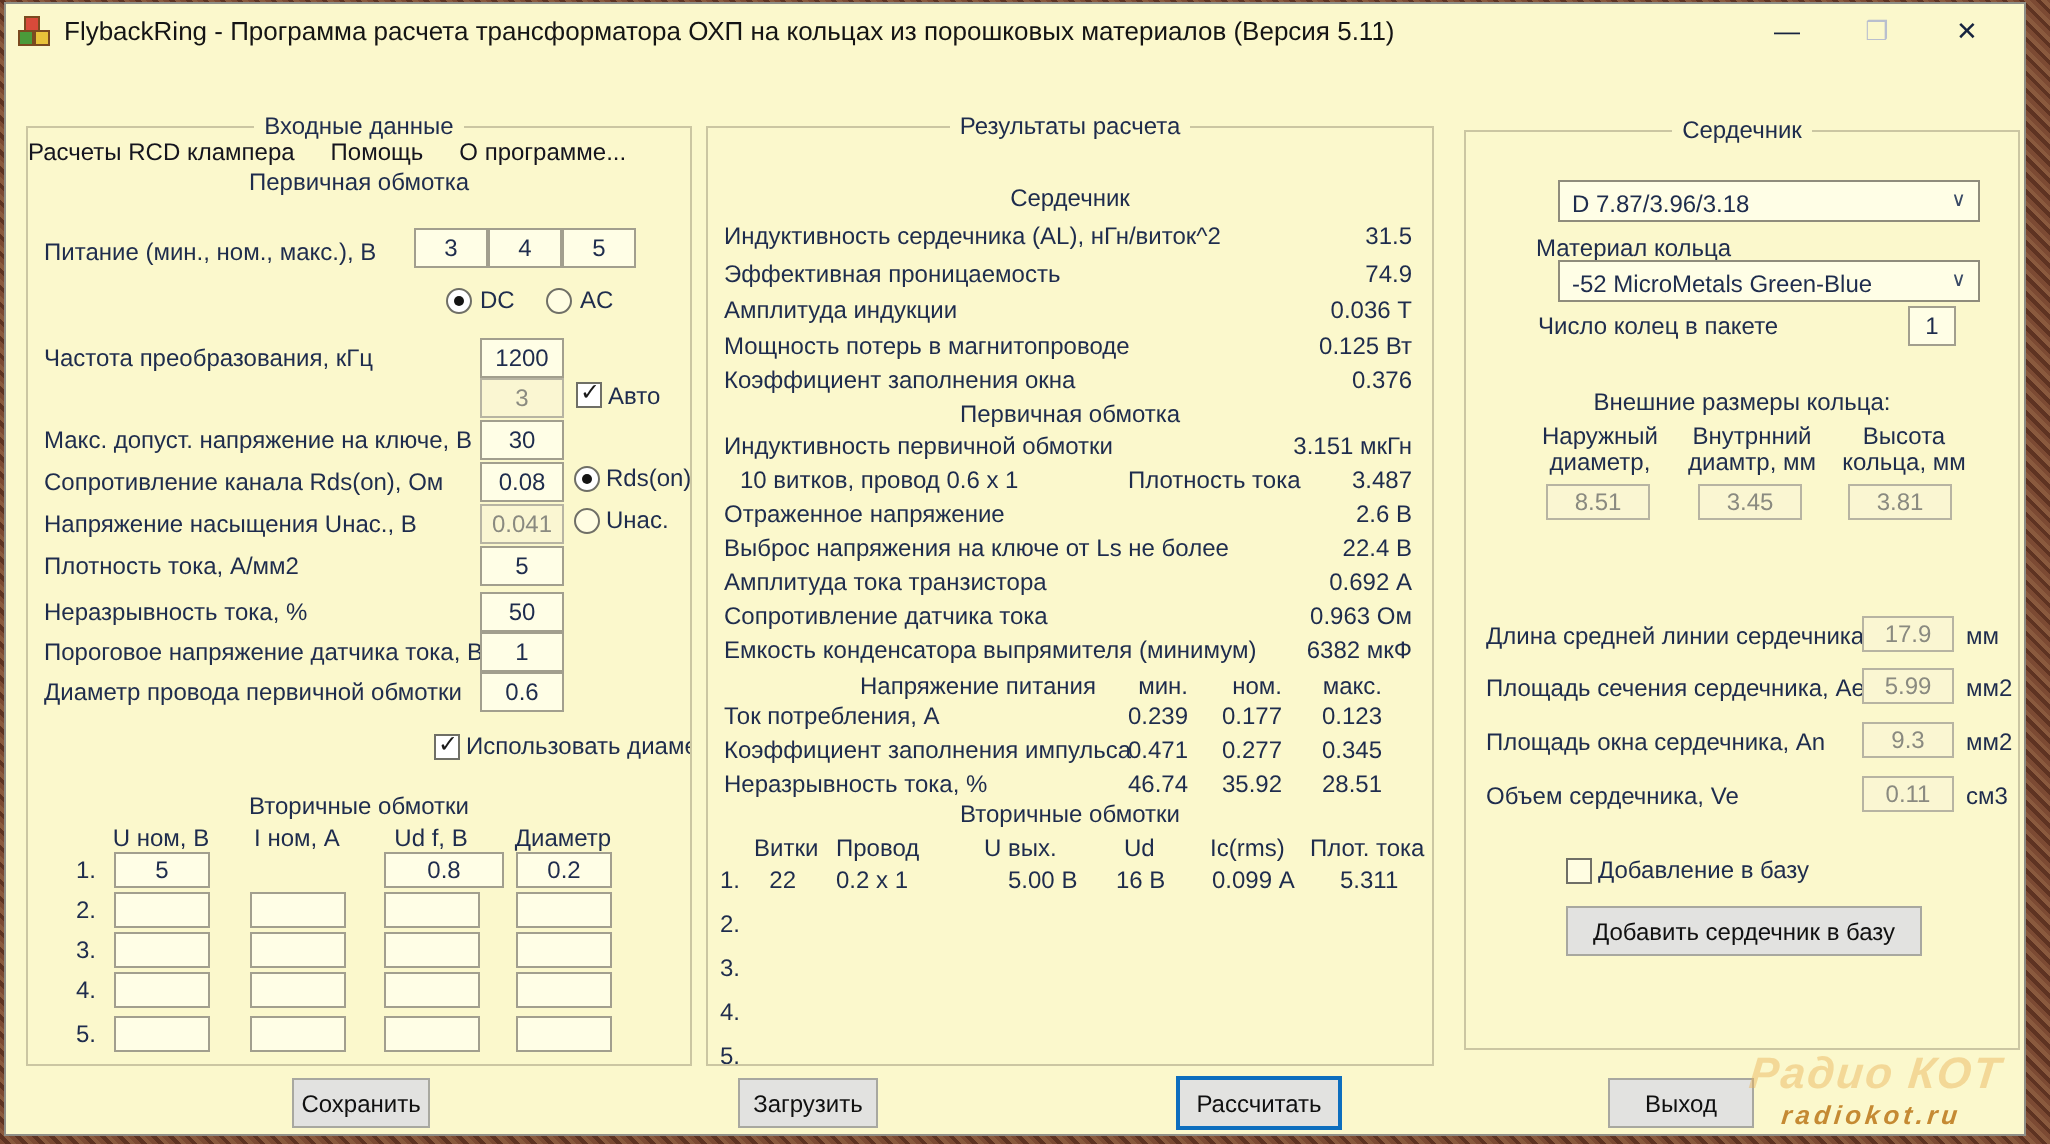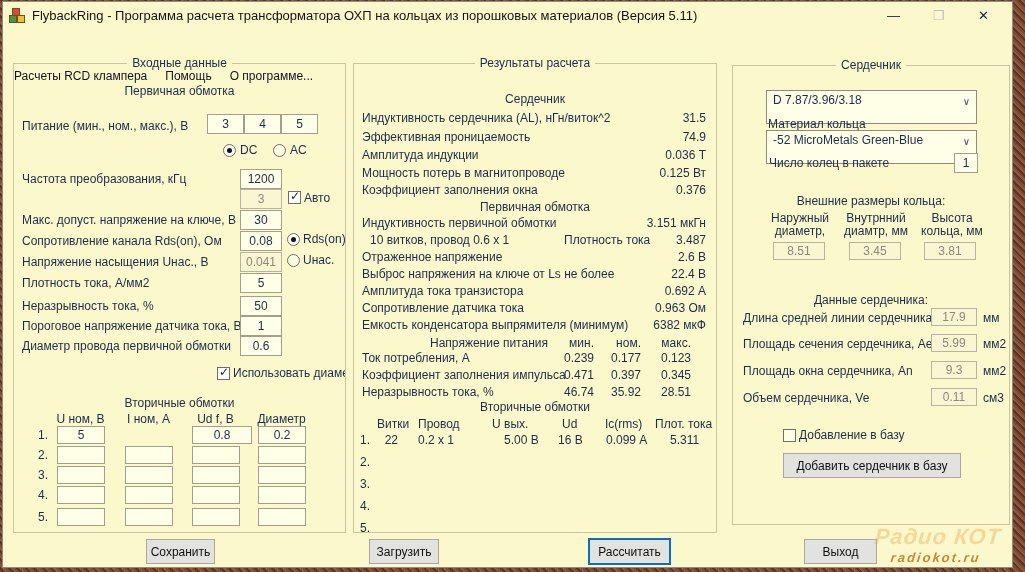--- a/index.html
+++ b/index.html
@@ -36,21 +36,21 @@
   .cb { position:absolute; width:13px; height:13px; background:#fffde2; border:1px solid #6f6f66; }
   .cb.on { background:#fff; }
   .cb.on::after { content:"\2713"; position:absolute; left:1px; top:-3px; font-size:12px;
     font-weight:bold; color:#1a1a1a; }
   .rb { position:absolute; width:13px; height:13px; border-radius:50%; background:#fffde2;
     border:1px solid #6f6f66; }
   .rb.on { background:#fff; }
   .rb.on::after { content:""; position:absolute; left:3px; top:3px; width:5px; height:5px;
     border-radius:50%; background:#141414; }
   .combo { position:absolute; height:21px; background:#fffee6; border:1px solid #8f8c7c;
-    display:flex; align-items:flex-end; padding:16px 6px; white-space:nowrap; }
+    display:flex; align-items:flex-start; padding:4px 6px; white-space:nowrap;margin-left:13px; }
   .combo .arrow { margin-left:auto; font-size:10px; color:#3a4a66; }
   .rval { position:absolute; right:10px; text-align:right; white-space:nowrap; }
   .num { position:absolute; text-align:right; white-space:nowrap; }
   .btn { position:absolute; background:#e2e2e0; border:1px solid #a8a8a0; color:#101010;
     display:flex; align-items:center; justify-content:center; font:inherit; }
   .btn.primary { border:2px solid #0d6ebe; }
   .watermark { position:absolute; right:12px; bottom:2px; text-align:center; pointer-events:none;
     transform:skewX(-6deg); }
   .wm1 { font-size:22px; font-weight:bold; font-style:italic; color:rgba(233,178,86,0.45);
     letter-spacing:1px; }
@@ -204,21 +204,21 @@
     <span class="num" style="left:190px;top:266px;width:50px">мин.</span>
     <span class="num" style="left:237px;top:266px;width:50px">ном.</span>
     <span class="num" style="left:287px;top:266px;width:50px">макс.</span>
 
     <span class="lbl" style="left:8px;top:281px">Ток потребления, А</span>
     <span class="num" style="left:190px;top:281px;width:50px">0.239</span>
     <span class="num" style="left:237px;top:281px;width:50px">0.177</span>
     <span class="num" style="left:287px;top:281px;width:50px">0.123</span>
     <span class="lbl" style="left:8px;top:298px">Коэффициент заполнения импульса</span>
     <span class="num" style="left:190px;top:298px;width:50px">0.471</span>
-    <span class="num" style="left:237px;top:298px;width:50px">0.397</span>
+    <span class="num" style="left:237px;top:298px;width:50px">0.277</span>
     <span class="num" style="left:287px;top:298px;width:50px">0.345</span>
     <span class="lbl" style="left:8px;top:315px">Неразрывность тока, %</span>
     <span class="num" style="left:190px;top:315px;width:50px">46.74</span>
     <span class="num" style="left:237px;top:315px;width:50px">35.92</span>
     <span class="num" style="left:287px;top:315px;width:50px">28.51</span>
 
     <div class="ctr" style="left:0;top:330px;width:100%">Вторичные обмотки</div>
     <span class="lbl" style="left:23px;top:347px">Витки</span>
     <span class="lbl" style="left:64px;top:347px">Провод</span>
     <span class="lbl" style="left:138px;top:347px">U вых.</span>
@@ -257,21 +257,20 @@
     <input class="inp" style="left: 221px; top: 81px; width: 24px;" value="1">
 
     <div class="ctr" style="left:0;top:122px;width:100%">Внешние размеры кольца:</div>
     <span class="ctr wrap2" style="left:28px;top:140px;width:78px">Наружный диаметр,</span>
     <span class="ctr wrap2" style="left:104px;top:140px;width:78px">Внутрнний диамтр, мм</span>
     <span class="ctr wrap2" style="left:180px;top:140px;width:78px">Высота кольца, мм</span>
     <input class="inp sm dis" style="left: 40px; top: 170px; width: 52px;" value="8.51">
     <input class="inp sm dis" style="left: 116px; top: 170px; width: 52px;" value="3.45">
     <input class="inp sm dis" style="left: 191px; top: 170px; width: 52px;" value="3.81">
 
-    <div class="ctr" style="left:0;top:221px;width:100%">Данные сердечника:</div>
 
     <span class="lbl" style="left:10px;top:239px">Длина средней линии сердечника,</span>
     <input class="inp sm dis" style="left: 198px; top: 236px; width: 46px;" value="17.9">
     <span class="lbl" style="left:250px;top:239px">мм</span>
 
     <span class="lbl" style="left:10px;top:265px">Площадь сечения сердечника, Ае</span>
     <input class="inp sm dis" style="left: 198px; top: 262px; width: 46px;" value="5.99">
     <span class="lbl" style="left:250px;top:265px">мм2</span>
 
     <span class="lbl" style="left:10px;top:292px">Площадь окна сердечника, Аn</span>

